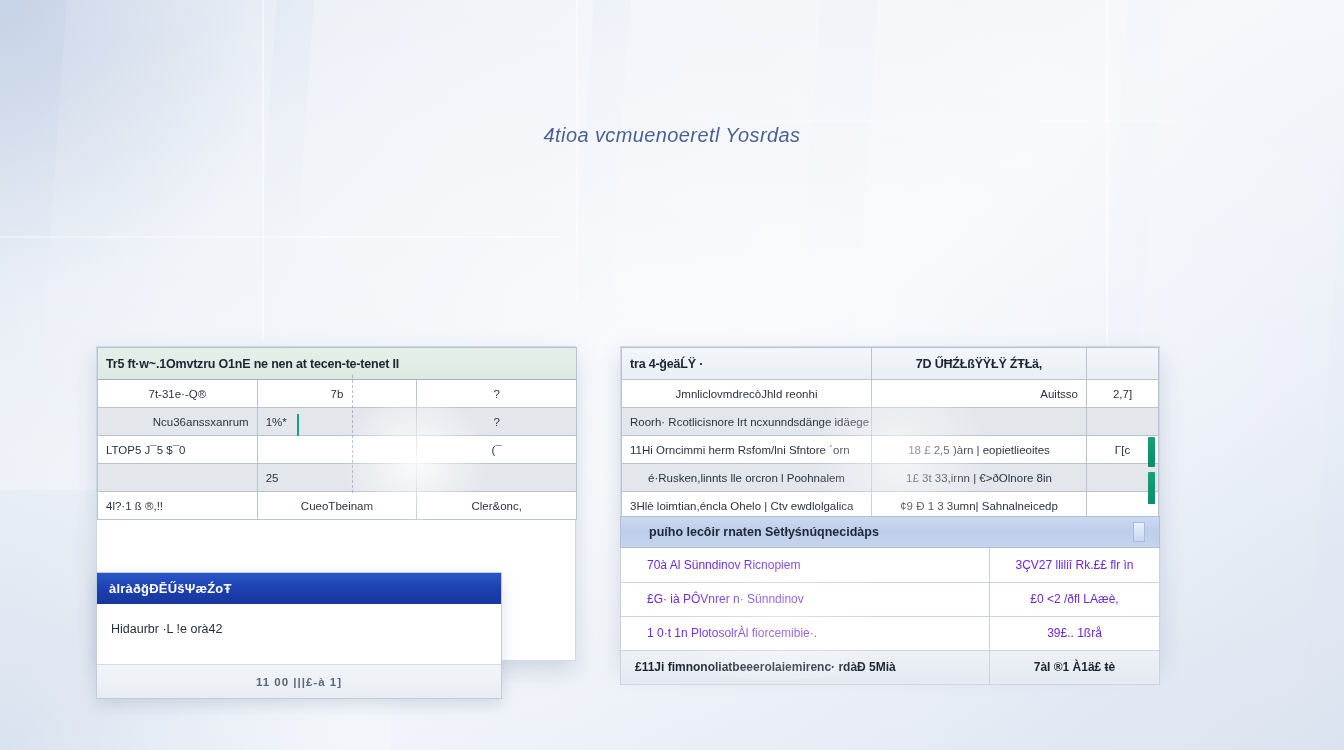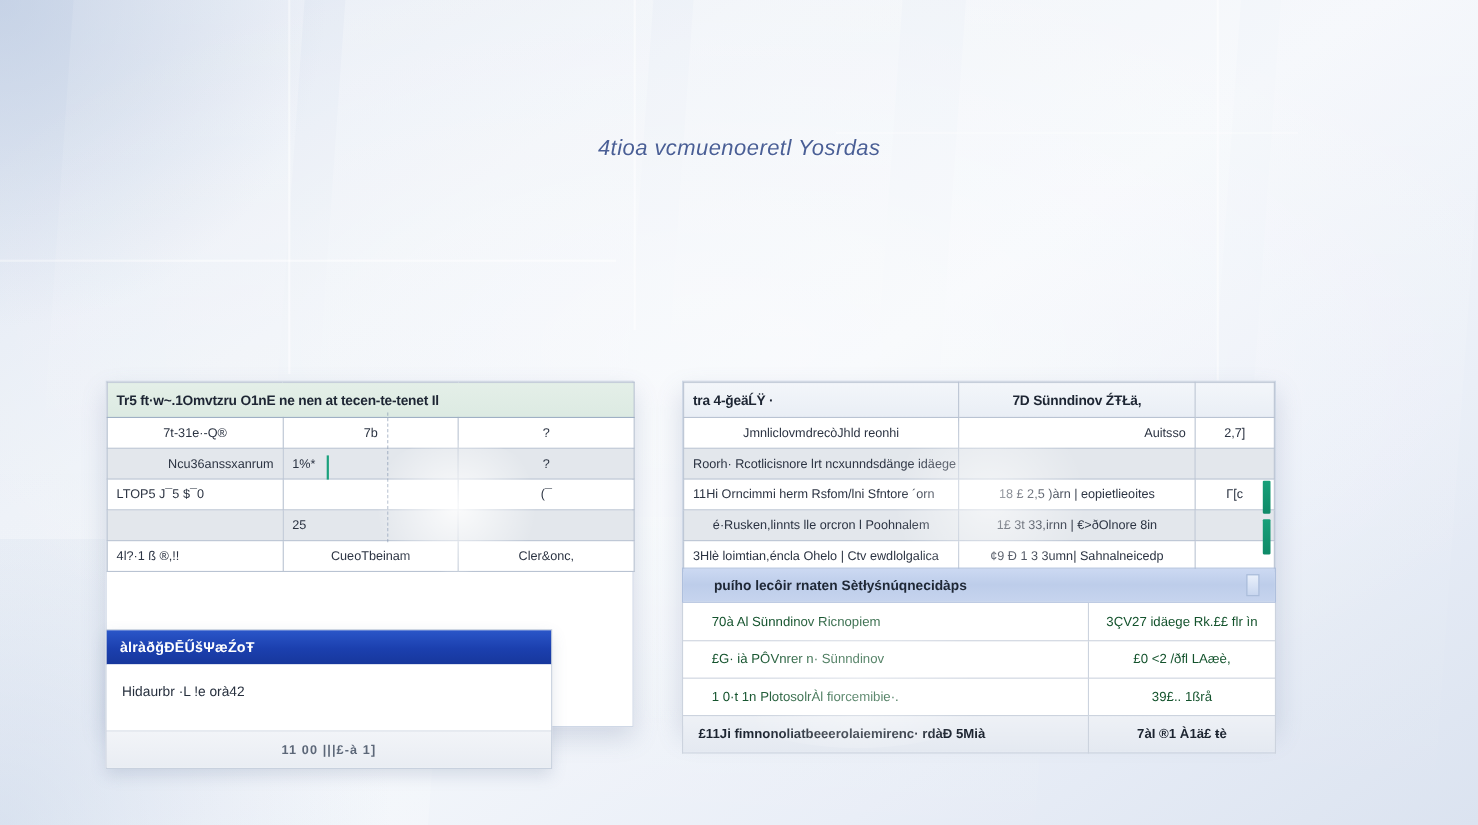--- a/index.html
+++ b/index.html
@@ -234,21 +234,21 @@
     width: 12px;
     height: 20px;
     background: linear-gradient(180deg,#e9f0fb,#c8d6ef);
     border: 1px solid #a9bbd9;
   }
   .rl-tbl { width: 100%; border-collapse: collapse; table-layout: fixed; }
   .rl-tbl td {
     border: 1px solid #ccd3de;
     border-top: none;
     font-size: 12px;
-    color: #14532d;
+    color: #6d28d9;
     height: 34px;
     padding: 4px 12px;
     background: #ffffff;
     white-space: nowrap;
     overflow: hidden;
   }
   .rl-tbl tr.total td {
     background: linear-gradient(180deg, #eef1f6, #e4e9f1);
     font-weight: 700;
     color: #1c2430;
@@ -348,21 +348,21 @@
   <div class="subcard-header">àlràðğĐĒŰšΨæŹοŦ</div>
   <div class="subcard-body">Hidaurbr ·L !e orà42</div>
   <div class="subcard-footer">11 00  |||£-à 1]</div>
 </div>
 
 <div class="panel panel-right">
   <table class="tbl">
     <tbody>
         <tr>
       <td class="banner-plain ta-l" style="width:250px">tra 4-ğeäĹŸ ·</td>
-      <td class="banner-plain ta-c" style="width:215px">7D Sünndinov ŹŦŁä,</td>
+      <td class="banner-plain ta-c" style="width:215px">7D ŰĦŹŁßŸŸŁŸ ŹŦŁä,</td>
       <td class="banner-plain ta-c"></td>
     </tr>
     <tr class="r-white">
       <td class="ta-c">JmnliclovmdrecòJhld reonhi</td>
       <td class="ta-r">Auitsso</td>
       <td class="ta-c">2,7]</td>
     </tr>
     <tr class="r-alt">
       <td class="ta-c">Roorh· Rcotlicisnore lrt ncxunndsdänge idäege</td>
       <td class="ta-c"></td>
@@ -393,21 +393,21 @@
 
 <div class="right-lower">
   <div class="rl-banner">
     <span>puího lecôir rnaten Sètłyśnúqnecidàps</span>
     <span class="rl-banner-knob"></span>
   </div>
   <table class="rl-tbl">
     <tbody>
         <tr>
       <td class="lbl">70à Al  Sünndinov Ricnopiem</td>
-      <td class="val">3ÇV27 idäege Rk.££ flr ìn</td>
+      <td class="val">3ÇV27 lliliî Rk.££ flr ìn</td>
     </tr>
     <tr>
       <td class="lbl">£G· ià  PÔVnrer n· Sünndinov</td>
       <td class="val">£0 &lt;2 /ðfl LAæè,</td>
     </tr>
     <tr>
       <td class="lbl">1 0·t 1n  PlotosolrÀl fiorcemibie·.</td>
       <td class="val">39£.. 1ßrå</td>
     </tr>
     <tr class="total">

